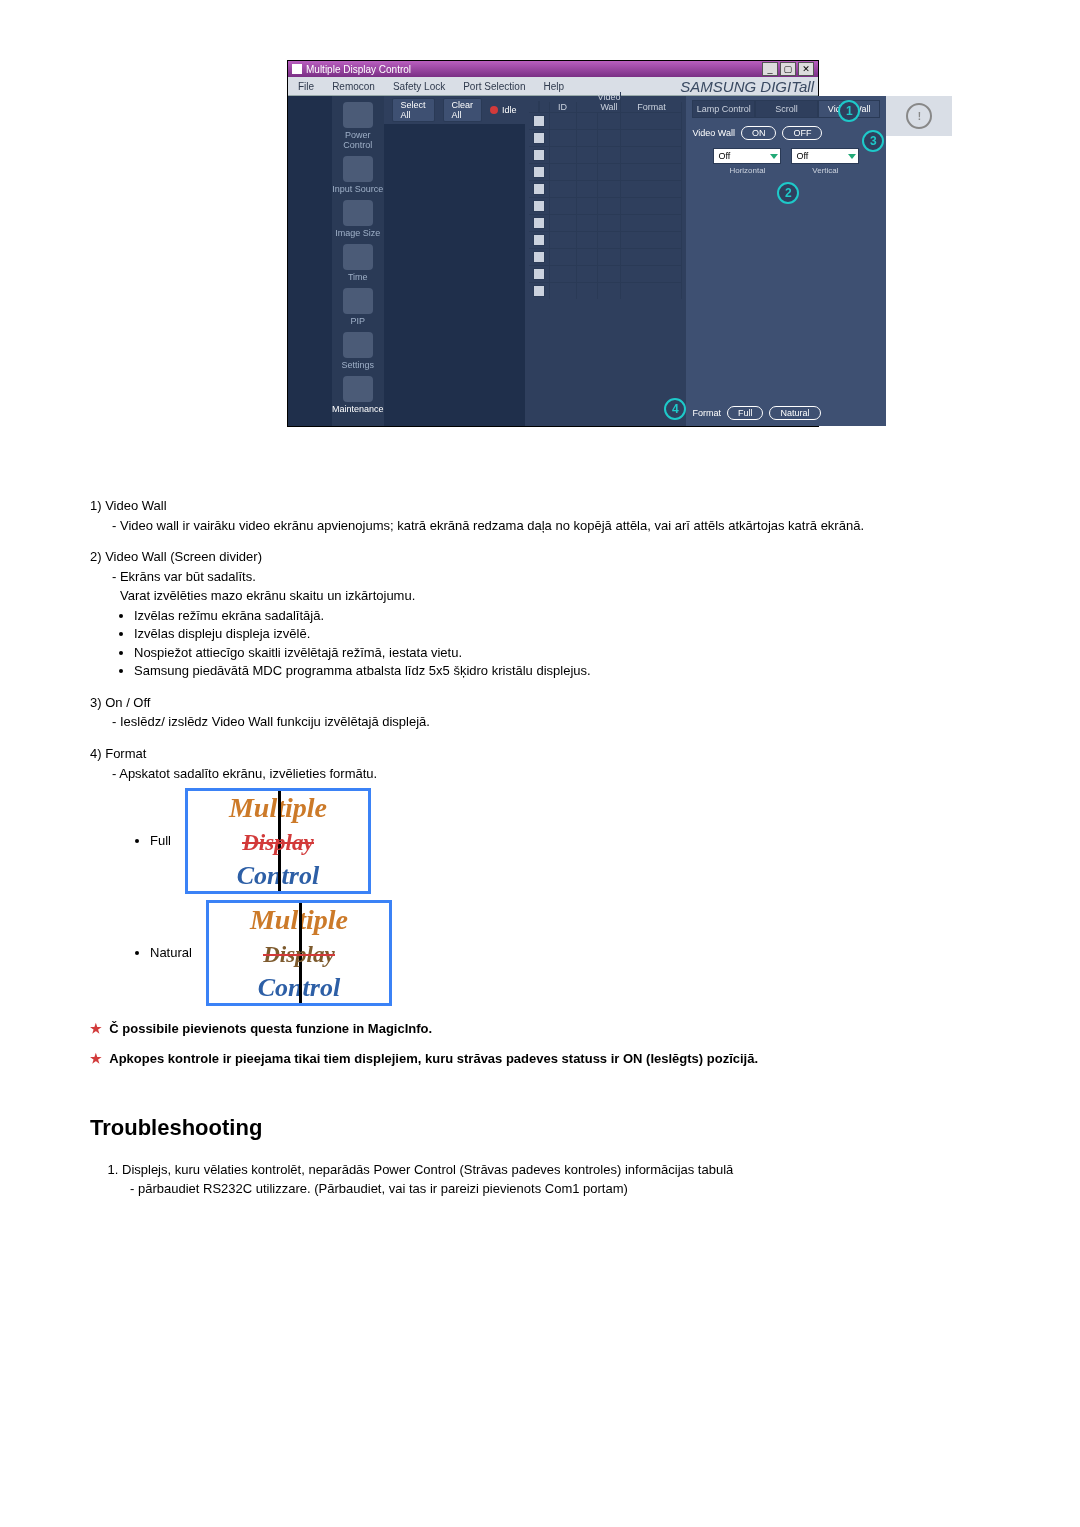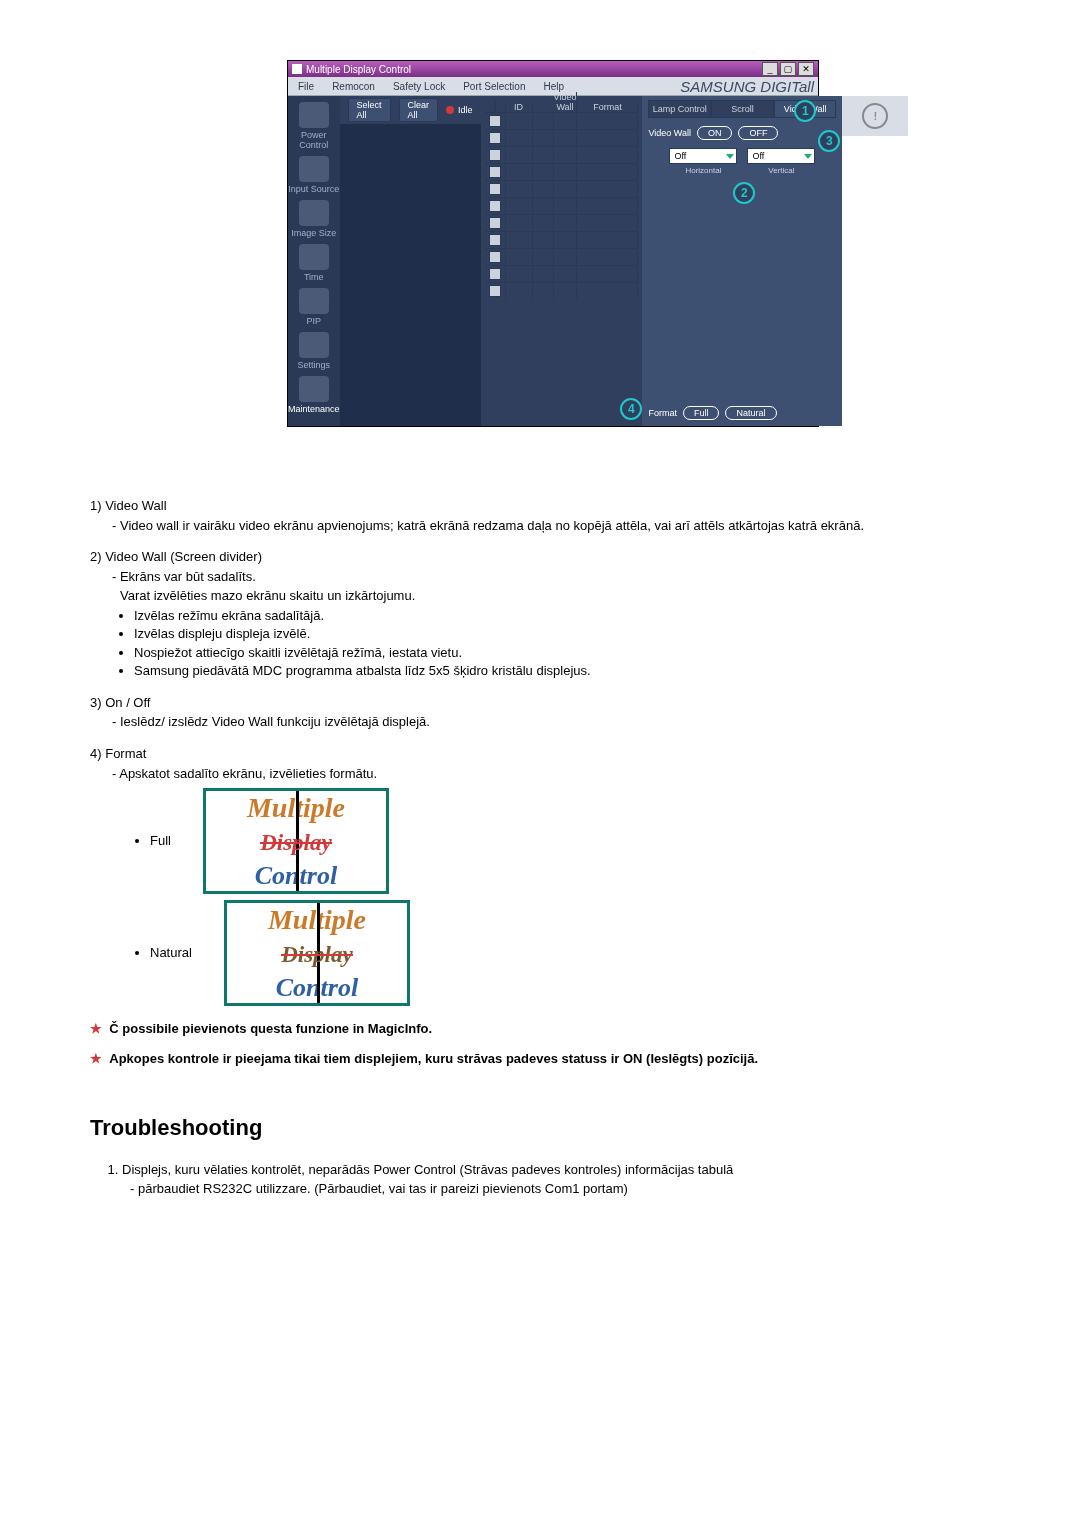--- a/index.html
+++ b/index.html
@@ -54,20 +54,21 @@
   .app .menubar .menu-item { padding:0 6px; }
   .app .brand { margin-left:auto; color:#3a4a62; font-size:15px; font-style:italic; }
 
   .app .body { display:flex; }
 
   .app .sidebar {
     width: 80px;
     background:#2a3a56;
     display:flex; flex-direction:column; align-items:center;
     padding:6px 0;
+    margin-left:44px;
   }
   .app .side-item { width:100%; text-align:center; margin-bottom:6px; color:#9fb0c8; font-size:9px; }
   .app .side-item.active { color:#fff; }
   .app .side-icon {
     width:30px; height:26px; margin:0 auto 2px auto;
     background:#4b5b77; border-radius:4px;
   }
 
   .app .main { flex:1; display:flex; flex-direction:row; }
   .app .toolbar {
@@ -162,21 +163,21 @@
   .doc { margin: 0 20px; font-size:13px; line-height:1.35; }
   .doc ol.top { list-style:none; padding:0; margin:0; }
   .doc ol.top > li { margin-bottom:14px; }
   .doc .num { display:inline; }
   .doc .dash-line { margin:2px 0 2px 22px; }
   .doc ul.bul { margin:2px 0 2px 44px; padding:0; list-style:disc; }
   .doc ul.bul li { margin:1px 0; }
   .doc .fmt-row { display:flex; align-items:center; margin:6px 0 6px 40px; }
   .doc .fmt-row ul { list-style:disc; margin:0; padding:0 0 0 20px; }
   .doc .fmt-img {
-    width:180px; height:100px; border:3px solid #0f766e; margin-left:32px;
+    width:180px; height:100px; border:3px solid #3b82f6; margin-left:14px;
     display:flex; flex-direction:column; align-items:center; justify-content:center;
     position:relative; font-family:"Times New Roman", serif; font-style:italic; font-weight:bold;
   }
   .doc .fmt-img .line1 { color:#cc7a29; font-size:28px; }
   .doc .fmt-img .line2 { color:#d23a3a; font-size:23px; position:relative; }
   .doc .fmt-img .strike { position:absolute; left:0; right:0; top:50%; border-top:2px solid #d23a3a; }
   .doc .fmt-img .line3 { color:#2d5fa6; font-size:26px; }
   .doc .fmt-img .vline { position:absolute; top:0; bottom:0; left:50%; border-left:3px solid #000; }
   .doc .fmt-img.natural .line2 { color:#7d5a2d; }
 

